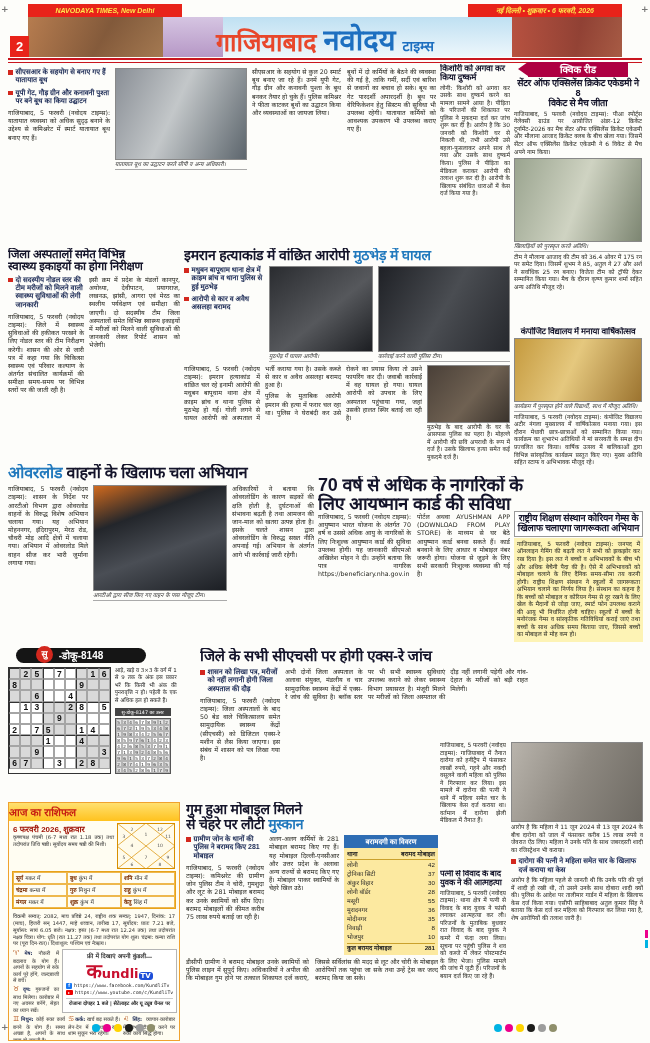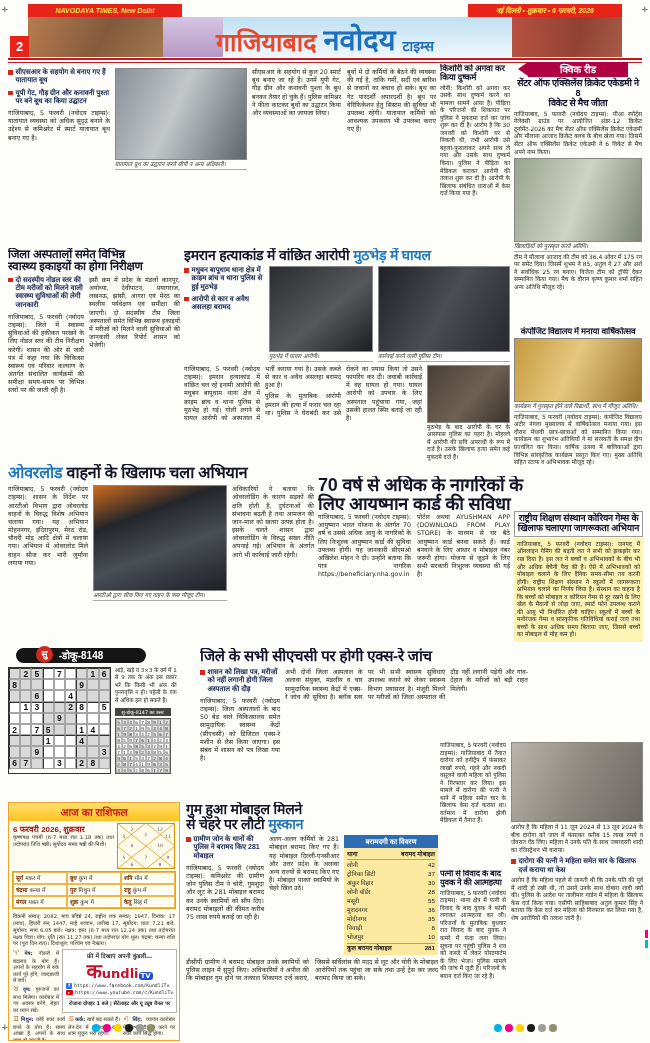--- a/index.html
+++ b/index.html
@@ -53,21 +53,21 @@
       display:flex;align-items:center;justify-content:center;background:#fff;font-family:"Liberation Sans",sans-serif;}
   .su-cell.shade{background:#d9d9d9;}
   .su-cell.bl{border-left:1.4px solid #333;} .su-cell.bt{border-top:1.4px solid #333;}
   #sudoku-answer{display:grid;grid-template-columns:repeat(9,6px);grid-auto-rows:6px;border:1px solid #555;width:fit-content;margin-top:2px;}
   .ans-cell{box-sizing:border-box;border:.3px solid #b5b5b5;font-size:4.2px;display:flex;align-items:center;justify-content:center;background:#fff;color:#222;}
   .ans-cell.shade{background:#e3e3e3;}
   #answer-label{background:#444;color:#fff;font-size:4.8px;text-align:center;padding:1px 2px;width:52px;margin-top:4px;}
   
   #rashifal{border:1.5px solid #f0a22e;background:#fffdf2;box-sizing:border-box;}
   #rashifal-head{background:linear-gradient(#ffe070,#ffc21e);color:#c81f12;font-weight:800;font-size:10.5px;
-      text-align:center;padding:2px 0;font-family:"Liberation Sans",sans-serif;}
+      padding:2px 0;font-family:"Liberation Sans",sans-serif;}
   #rashifal-date{font-size:8px;font-weight:800;color:#a01408;font-family:"Liberation Sans",sans-serif;}
   #rashifal-tithi{font-size:5.2px;line-height:1.3;color:#333;text-align:justify;}
   #planet-table{display:grid;grid-template-columns:repeat(3,1fr);border:.6px solid #e8a21a;margin:2px 3px;}
   .pcell{border:.4px solid #eeb84d;font-size:5.7px;padding:1.5px 2px;line-height:1.25;color:#222;}
   .pcell b{color:#7a2d00;}
   #panchang{font-size:5.2px;line-height:1.3;text-align:justify;color:#333;padding:2px 4px;}
   .rashi{display:block;font-size:5.1px;line-height:1.25;color:#333;text-align:justify;}
   .rashi .ricon{color:#b5541a;font-size:7px;font-weight:700;margin-right:1px;}
   .rashi b{color:#1b2a55;}
   #kundli-ad{border:.8px solid #b5b5b5;background:#fff;padding:2px 3px;box-sizing:border-box;}

